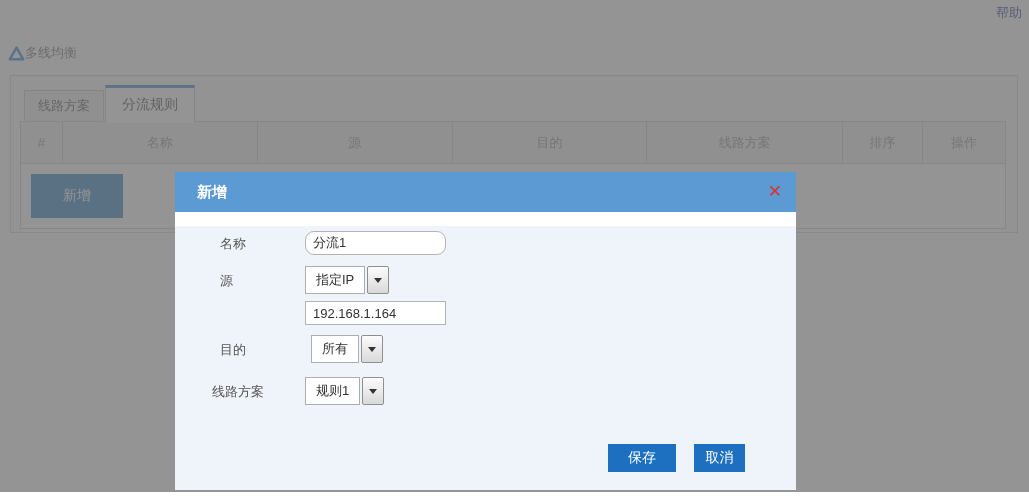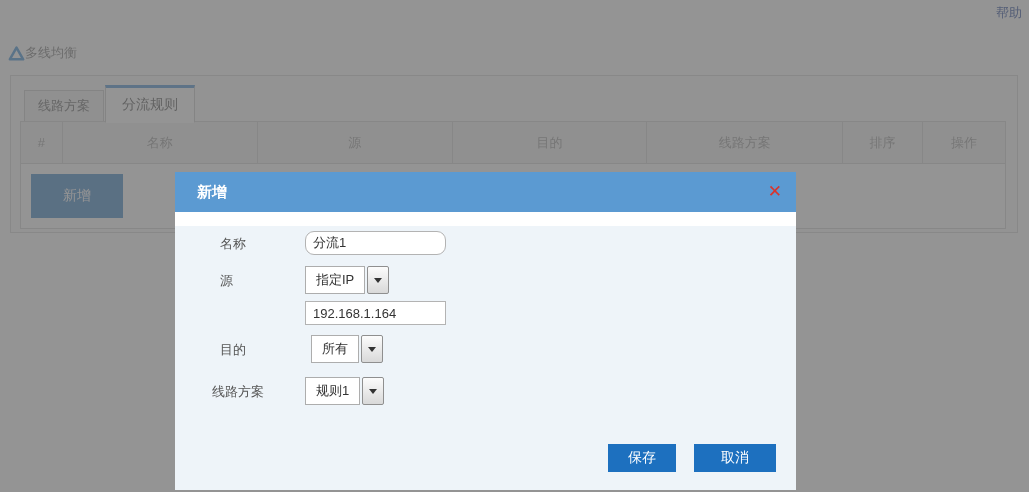--- a/index.html
+++ b/index.html
@@ -141,21 +141,21 @@
     border-top:5px solid #333;
   }
   .modal-btn {
     position:absolute;
     height:28px;
     background:#1d70bf; color:#ffffff;
     border:none; font-size:14px; cursor:pointer;
     font-family:inherit;
   }
   .save-btn   { left:433px; top:272px; width:68px; }
-  .cancel-btn { left:519px; top:272px; width:82px;text-align:center; }
+  .cancel-btn { left:519px; top:272px; width:51px;text-align:center; }
 </style>
 </head>
 <body>
 
 <a class="help-link">帮助</a>
 
 <div class="title-row">
   <svg class="logo" viewBox="0 0 20 18">
     <path d="M10 2 L18 16 L2 16 Z" fill="none" stroke="#3d8fd6" stroke-width="3" stroke-linejoin="round"></path>
   </svg>

